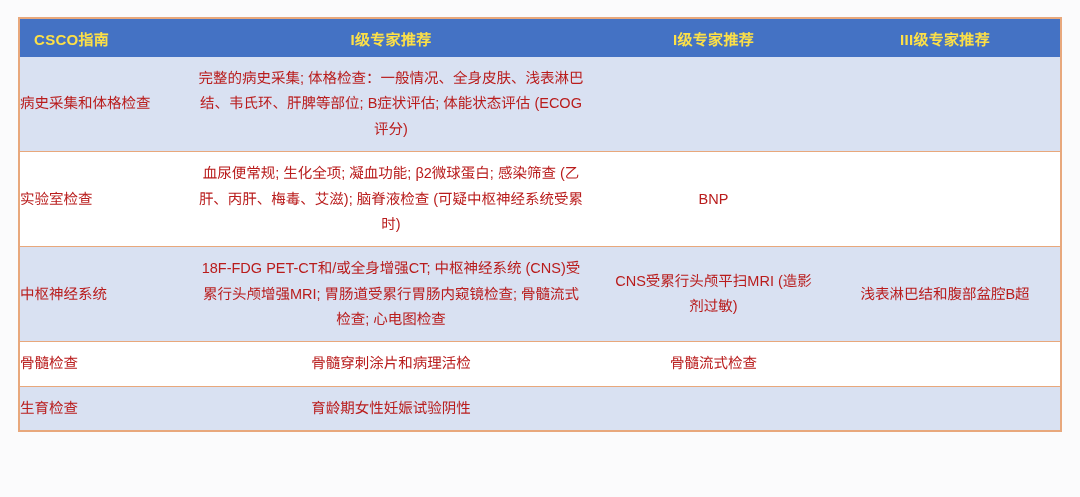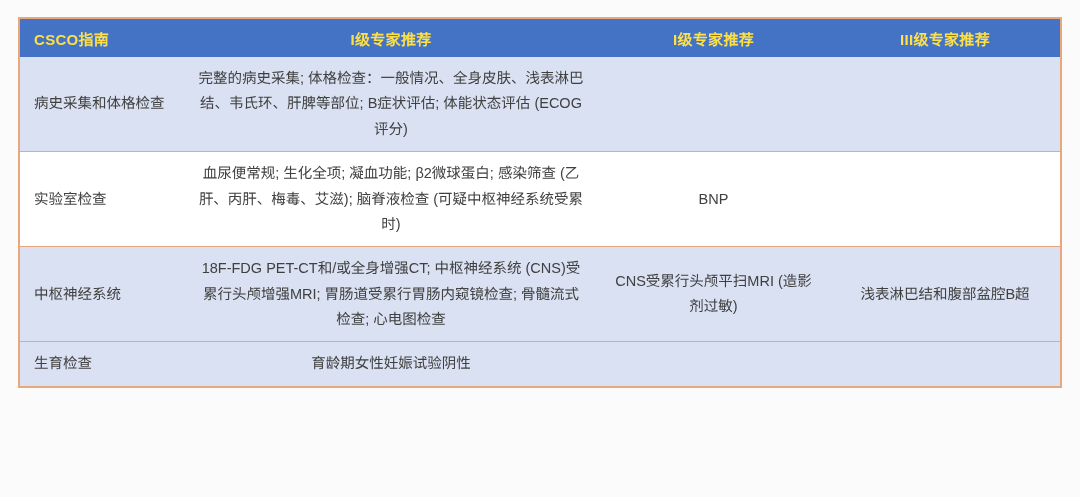--- a/index.html
+++ b/index.html
@@ -48,36 +48,36 @@
     text-align: center;
     vertical-align: middle;
     white-space: nowrap;
   }
   thead th.th-item {
     text-align: left;
   }
 
   tbody td {
     font-size: 14.5px;
-    color: #404040;
+    color: #b91c1c;
     line-height: 1.75;
     padding: 9px 12px;
     vertical-align: middle;
     text-align: center;
     border-top: 1.6px solid #e8a87c;
     border-bottom: none;
     border-left: none;
     border-right: none;
   }
   tbody tr:first-child td {
     border-top: none;
   }
   tbody td.item-cell {
     text-align: left;
-    padding-left: 14px;
+    padding-left: 0;
     white-space: nowrap;
   }
 
   tbody tr.shade td { background: #d9e1f2; }
   tbody tr.plain td { background: #ffffff; }
 
   tbody tr.tall td { height: 70px; }
   tbody tr.short td { height: 24px; }
 </style>
 </head>
@@ -115,20 +115,26 @@
         <td></td>
       </tr>
 
       <tr class="shade tall">
         <td class="item-cell">中枢神经系统</td>
         <td>18F-FDG PET-CT和/或全身增强CT; 中枢神经系统 (CNS)受累行头颅增强MRI; 胃肠道受累行胃肠内窥镜检查; 骨髓流式检查; 心电图检查</td>
         <td>CNS受累行头颅平扫MRI (造影剂过敏)</td>
         <td>浅表淋巴结和腹部盆腔B超</td>
       </tr>
 
+      <tr class="plain short">
+        <td class="item-cell">骨髓检查</td>
+        <td>骨髓穿刺涂片和病理活检</td>
+        <td>骨髓流式检查</td>
+        <td></td>
+      </tr>
 
 
 
       <tr class="shade short">
         <td class="item-cell">生育检查</td>
         <td>育龄期女性妊娠试验阴性</td>
         <td></td>
         <td></td>
       </tr>
 

